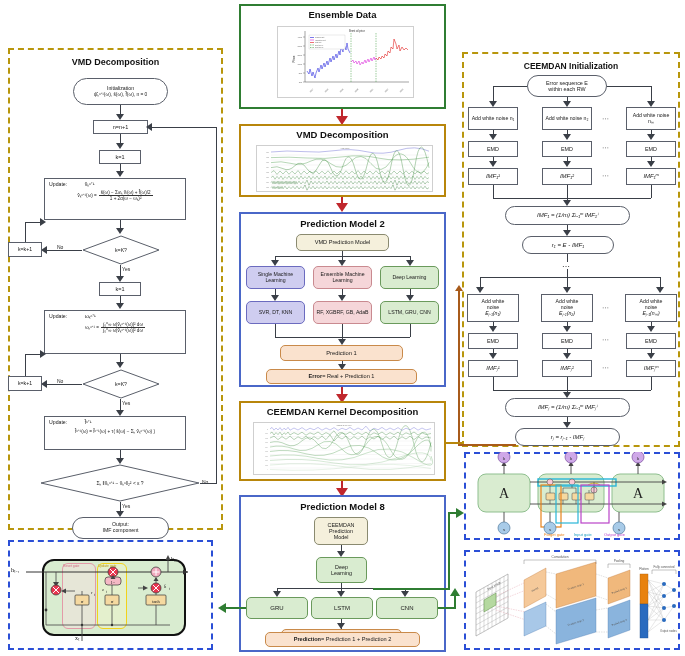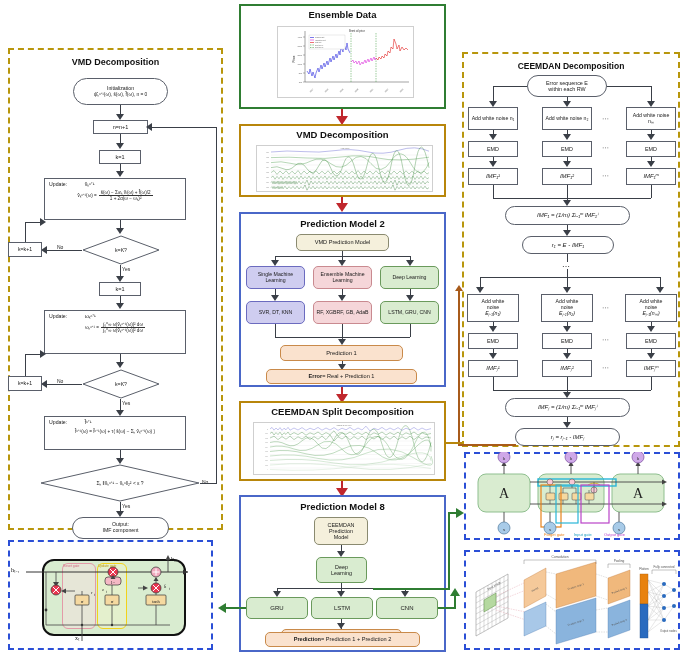--- a/index.html
+++ b/index.html
@@ -341,21 +341,21 @@
 
 <div class="node r6 f-peach b-peach" style="left:266px;top:369px;width:151px;height:15px;font-size:5.6px;">
   <span style="font-weight:bold;">Error</span>
   <span> = Real + Prediction 1</span>
 </div>
 
 <div class="red-ln" style="left:341px;top:387px;width:2px;height:10px;"></div>
 <div class="red-arw" style="left:336px;top:394px;"></div>
 
 <div class="panel panel-solid-gold" style="left:239px;top:401px;width:207px;height:80px;"></div>
-<div class="panel-title" style="left:239px;width:207px;top:406px;font-size:9.5px;">CEEMDAN Split Decomposition</div>
+<div class="panel-title" style="left:239px;width:207px;top:406px;font-size:9.5px;">CEEMDAN Kernel Decomposition</div>
 
 <div class="chartbox" style="left:253px;top:422px;width:180px;height:51px;">
   <svg viewBox="0 0 180 51" style="position:absolute;inset:0;width:100%;height:100%;">
     <text x="90" y="3" fill="#777" font-size="1.5" font-family="Liberation Sans" text-anchor="middle">CEEMDAN error IMFs</text>
     <g stroke="#ddd" stroke-width="0.25">
       <line x1="16" y1="9" x2="177" y2="9"></line>
         <line x1="16" y1="13.5" x2="177" y2="13.5"></line>
       <line x1="16" y1="18" x2="177" y2="18"></line>
         <line x1="16" y1="22.5" x2="177" y2="22.5"></line>
       <line x1="16" y1="27" x2="177" y2="27"></line>
@@ -425,21 +425,21 @@
 
 <div class="node r6 f-peach b-peach" style="left:281px;top:629px;width:121px;height:15px;font-size:5.8px;">Prediction 2</div>
 <div class="ln ln-v" style="left:341px;top:627px;height:2px;"></div>
 
 <div class="node r6 f-peach b-peach" style="left:265px;top:631px;width:155px;height:15px;font-size:5.6px;top:632px;">
   <span style="font-weight:bold;">Prediction</span>
   <span> = Prediction 1 + Prediction 2</span>
 </div>
 
 <div class="panel panel-dashed-gold" style="left:462px;top:52px;width:218px;height:395px;"></div>
-<div class="panel-title" style="left:462px;width:218px;top:61px;font-size:8.5px;">CEEMDAN Decomposition</div>
+<div class="panel-title" style="left:462px;width:218px;top:61px;font-size:8.5px;">CEEMDAN Initialization</div>
 
 <div class="node rounded f-white" style="left:527px;top:75px;width:80px;height:22px;flex-direction:column;font-size:5.4px;">
   <span>Error sequence E</span>
   <span>within each RW</span>
 </div>
 
 <div class="ln ln-h" style="left:493px;top:86px;width:34px;"></div>
 <div class="ln ln-h" style="left:607px;top:86px;width:44px;"></div>
 <div class="ln ln-v" style="left:493px;top:86px;height:18px;"></div>
 <div class="ln ln-v" style="left:651px;top:86px;height:18px;"></div>

